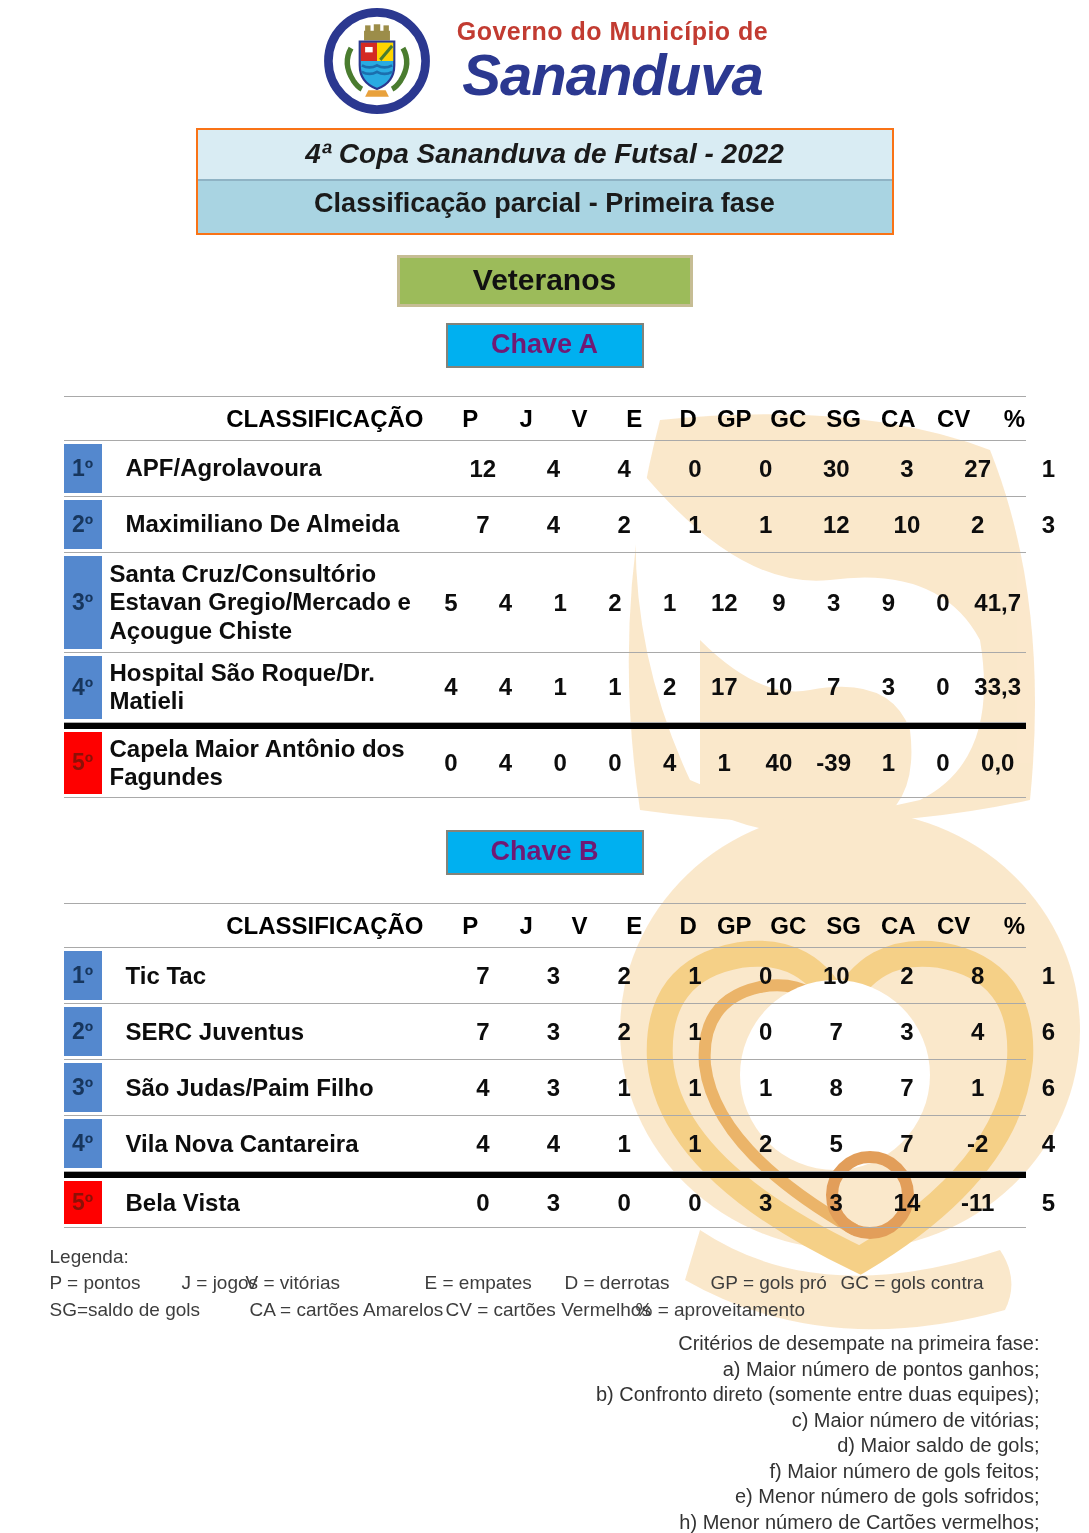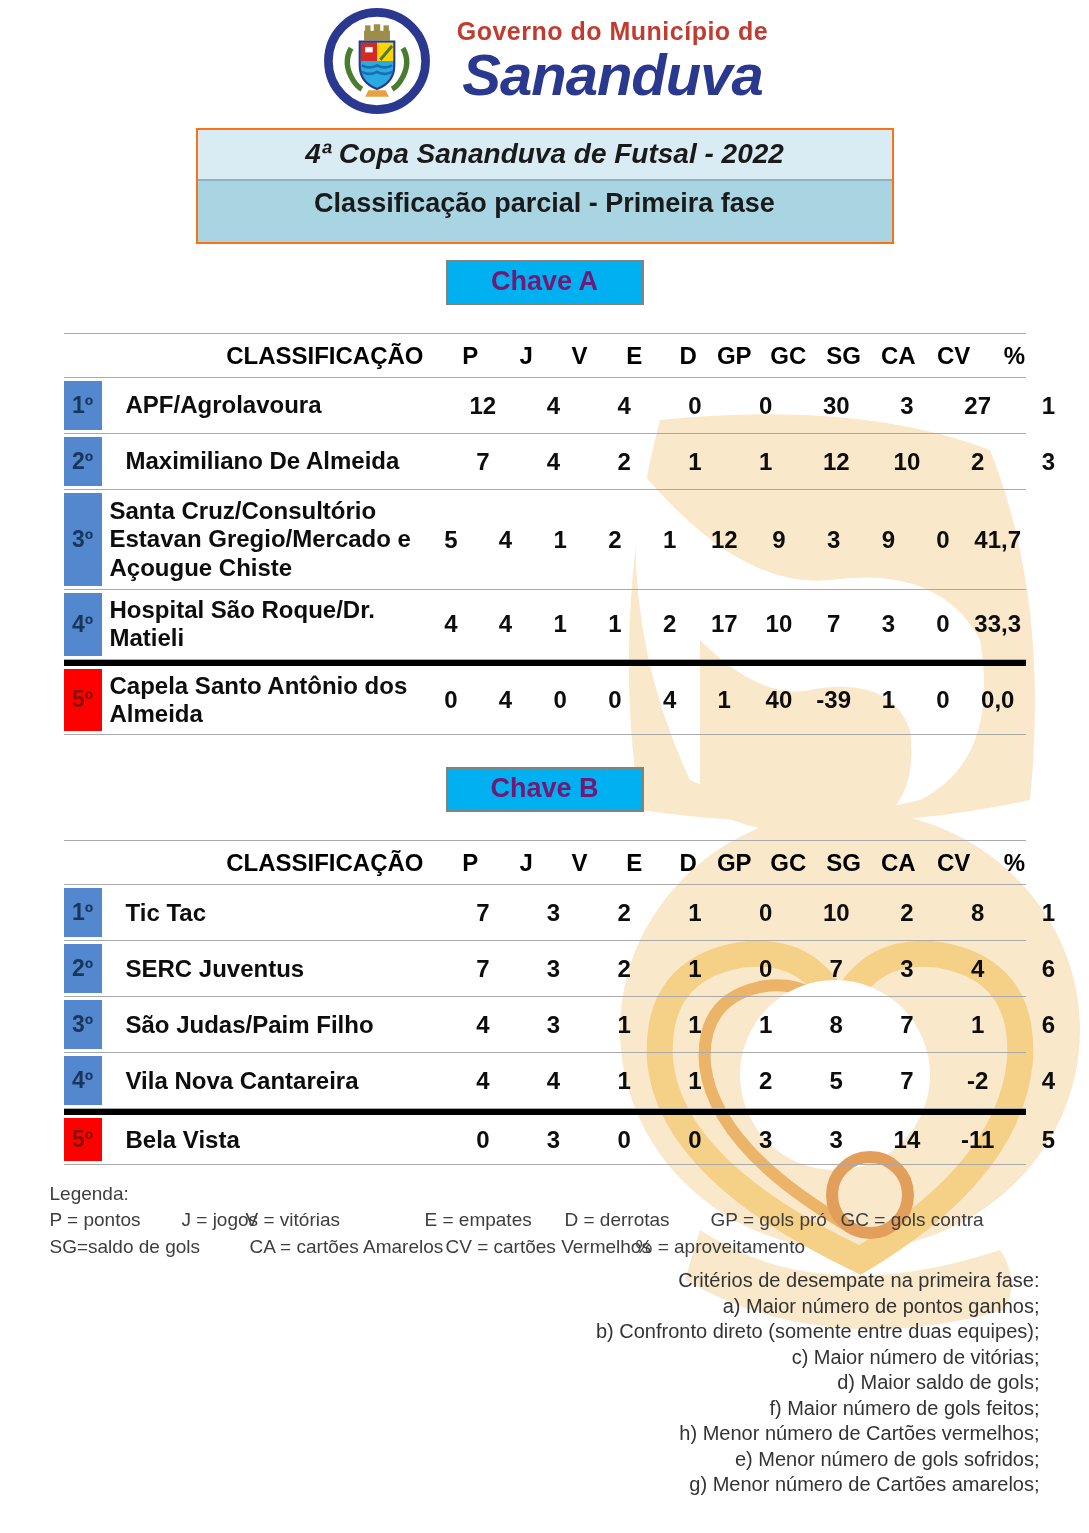--- a/index.html
+++ b/index.html
@@ -12,21 +12,21 @@
   .logo-wrap { display:flex; justify-content:center; align-items:center; gap:24px; padding-top:6px; height:116px; }
   .emblem { width:112px; height:108px; }
   .logo-text { display:flex; flex-direction:column; align-items:center; line-height:1; }
   .gov-line { color:#c23b31; font-weight:bold; font-size:25px; letter-spacing:.5px; }
   .city-line { color:#2b3890; font-weight:800; font-size:58px; letter-spacing:-1px; margin-top:2px;font-style:italic; }
 
   
   .title-box { width:698px; margin:12px auto 0; border:2px solid #f97316; }
   .title-row { text-align:center; font-weight:bold; color:#1a1a1a; }
   .title-row-1 { background:#d9ecf3; font-size:28px; font-style:italic; padding:8px 0 9px; }
-  .title-row-2 { background:#a9d4e2; font-size:27px; padding:7px 0 23px; border-top:2px solid #8fb3c4; }
+  .title-row-2 { background:#a9d4e2; font-size:27px; padding:7px 0 14px; border-top:2px solid #8fb3c4; }
 
   
   .cat-banner { width:296px; margin:20px auto 0; background:#9cbb5a; border:3px solid #c6bd94;
                 text-align:center; font-weight:800; font-size:30px; color:#111; padding:5px 0 7px; }
   .chave-banner { width:198px; margin:16px auto 0; background:#00b0f0; border:2px solid #83837a;
                   text-align:center; font-weight:800; font-size:27px; color:#701a75; padding:4px 0 6px; }
   #groups .chave-banner:nth-of-type(3) { margin-top:32px; }
 
   
   .table { width:962px; margin:28px auto 0; }
@@ -102,20 +102,21 @@
         <div class="gov-line">Governo do Município de</div>
         <div class="city-line">Sananduva</div>
       </div>
     </div>
 
     <div class="title-box">
       <div class="title-row title-row-1">4ª Copa Sananduva de Futsal - 2022</div>
       <div class="title-row title-row-2">Classificação parcial - Primeira fase</div>
     </div>
 
+    <div class="cat-banner">Veteranos</div>
 
     <div id="groups">
         <div class="chave-banner">Chave A</div>
         <div class="table">
           <div class="trow thead">
             <div class="hcell hclass">CLASSIFICAÇÃO</div>
             <div class="hcell">P</div>
             <div class="hcell">J</div>
             <div class="hcell">V</div>
             <div class="hcell">E</div>
@@ -182,21 +183,21 @@
             <div class="stat">2</div>
             <div class="stat">17</div>
             <div class="stat">10</div>
             <div class="stat">7</div>
             <div class="stat">3</div>
             <div class="stat">0</div>
             <div class="stat">33,3</div>
           </div>
           <div class="trow r2l divider">
             <div class="badge red">5º</div>
-            <div class="team">Capela Santo Antônio dos Almeida</div>
+            <div class="team">Capela Maior Antônio dos Fagundes</div>
             <div class="stat">0</div>
             <div class="stat">4</div>
             <div class="stat">0</div>
             <div class="stat">0</div>
             <div class="stat">4</div>
             <div class="stat">1</div>
             <div class="stat">40</div>
             <div class="stat">-39</div>
             <div class="stat">1</div>
             <div class="stat">0</div>
@@ -317,20 +318,20 @@
     </div>
 
     <div class="criteria">
       <div>Critérios de desempate na primeira fase:</div>
       <div id="criteria-items">
           <div>a) Maior número de pontos ganhos;</div>
           <div>b) Confronto direto (somente entre duas equipes);</div>
           <div>c) Maior número de vitórias;</div>
           <div>d) Maior saldo de gols;</div>
           <div>f)  Maior número de gols feitos;</div>
+          <div>e) Menor número de gols sofridos;</div>
           <div>h) Menor número de Cartões vermelhos;</div>
-          <div>e) Menor número de gols sofridos;</div>
           <div>g) Menor número de Cartões amarelos;</div>
         </div>
     </div>
 
   </div>
 </div>
 
 </body></html>

